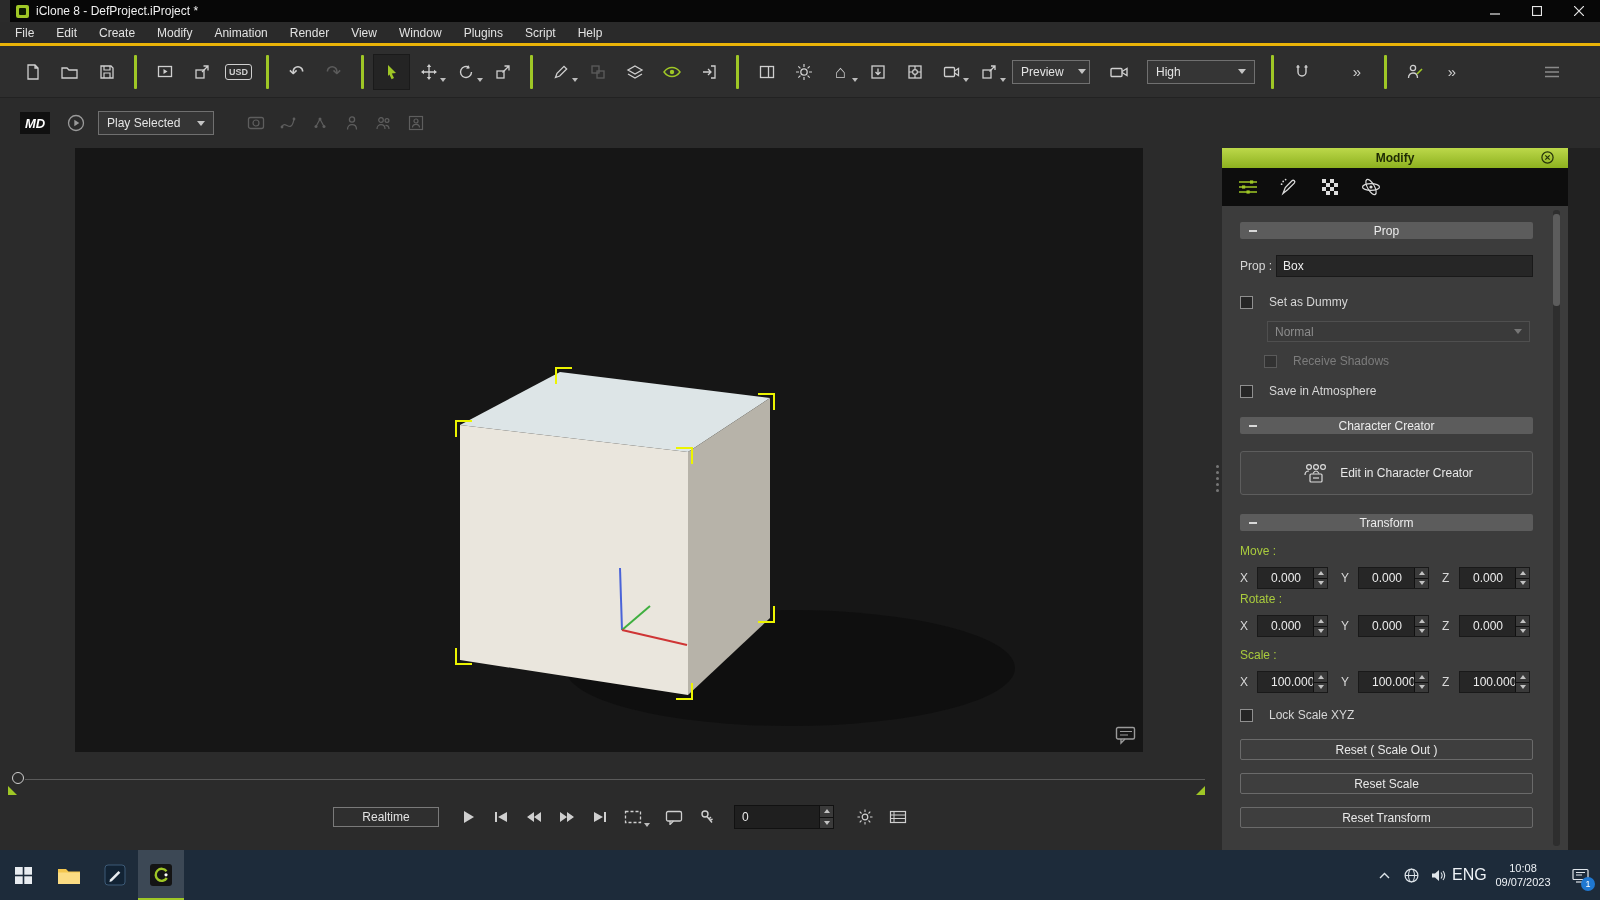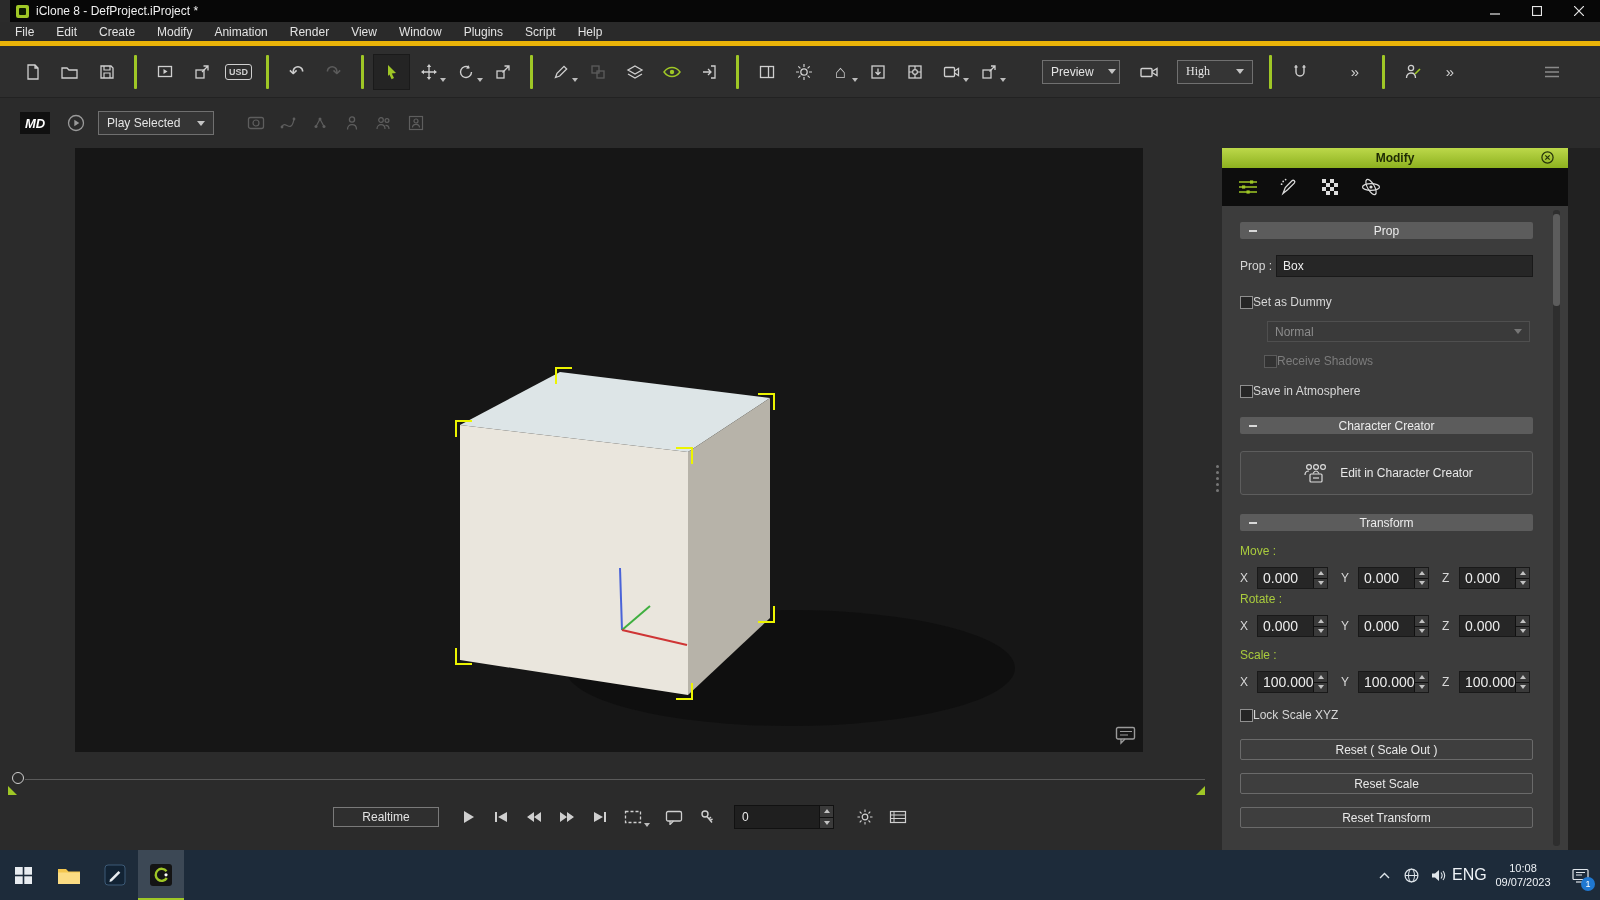--- a/index.html
+++ b/index.html
@@ -9,21 +9,21 @@
 
   
   .titlebar { position:absolute; top:0; left:0; right:0; height:22px; background:#070707; display:flex; align-items:center;margin-left:10px; }
   .app-logo { width:13px; height:13px; margin:0 7px 0 6px; background:#9fc726; border-radius:2px; position:relative; }
   .app-logo::after { content:""; position:absolute; left:3px; top:3px; width:7px; height:7px; background:#0d1a02; border-radius:1px; }
   .title-text { color:#f0f0f0; font-size:12px; }
   .win-controls { margin-left:auto; display:flex; height:22px; }
   .win-btn { width:42px; height:22px; display:flex; align-items:center; justify-content:center; color:#e6e6e6; }
 
   
-  .menubar { position:absolute; top:22px; left:0; right:0; height:24px; background:#2a2a2a; border-bottom:5px solid #eab308; display:flex; align-items:center; padding-left:4px; }
+  .menubar { position:absolute; top:22px; left:0; right:0; height:24px; background:#2a2a2a; border-bottom:3px solid #eab308; display:flex; align-items:center; padding-left:4px; }
   .menu-item { padding:4px 11px; color:#e2e2e2; }
 
   
   .toolbar { position:absolute; top:46px; left:0; right:0; height:52px; background:#2e2e2e; border-bottom:1px solid #222; display:flex; align-items:center; padding-left:14px; }
   .tbtn { width:37px; height:36px; display:flex; align-items:center; justify-content:center; position:relative; flex:0 0 auto; }
   .tbtn.active { background:#242424; border:1px solid #1a1a1a; }
   .glyph { font-size:18px; color:#cfcfcf; line-height:1; }
   .glyph.dis { color:#5c5c5c; }
   .caret { position:absolute; right:1px; bottom:8px; width:0; height:0; border-left:3.5px solid transparent; border-right:3.5px solid transparent; border-top:4px solid #bdbdbd; }
   .vsep { width:3px; height:34px; background:#9fc726; margin:0 9px; border-radius:1px; flex:0 0 auto; }
@@ -68,35 +68,35 @@
   .panel-close { position:absolute; right:14px; top:3px; }
   .panel-tabs { height:38px; background:#0d0d0d; display:flex; align-items:center; gap:15px; padding-left:13px; }
   .ptab { width:26px; height:26px; display:flex; align-items:center; justify-content:center; }
   .panel-body { position:absolute; top:58px; left:0; right:0; bottom:0; padding:16px 35px 0 18px; overflow:hidden; }
 
   .sect { height:17px; background:#5c5c5c; border-radius:2px; display:flex; align-items:center; justify-content:center; color:#ececec; position:relative; }
   .sect .dash { position:absolute; left:9px; top:8px; width:8px; height:1.5px; background:#d8d8d8; }
 
   .prop-row { display:flex; align-items:center; margin-top:16px; gap:4px; }
   .prop-row input { flex:1; height:22px; background:#262626; border:1px solid #191919; color:#ededed; padding-left:6px; font-family:inherit; font-size:12px; outline:none; }
-  .cb-row { display:flex; align-items:center; gap:0; }
+  .cb-row { display:flex; align-items:center; gap:16px; }
   .cb { width:13px; height:13px; background:#262626; border:1px solid #8f8f8f; flex:0 0 auto; }
   .cb.dis { border-color:#5a5a5a; background:#323232; }
   .dim { color:#7c7c7c; }
 
   .sel-dd { margin:12px 0 0 27px; width:263px; height:21px; background:#3a3a3a; border:1px solid #4f4f4f; color:#8c8c8c; display:flex; align-items:center; padding:0 7px; }
   .sel-dd .dd-caret { margin-left:auto; width:0; height:0; border-left:4px solid transparent; border-right:4px solid transparent; border-top:5px solid #767676; }
 
   .cc-btn { margin-top:17px; height:44px; width:100%; background:#424242; border:1px solid #5d5d5d; border-radius:3px; display:flex; align-items:center; justify-content:center; gap:10px; color:#e8e8e8; }
 
   .green-label { color:#a9cb3d; }
   .t-row { display:flex; align-items:center; margin-top:9px; gap:7px; }
   .t-row .axis { width:10px; color:#d8d8d8; }
   .vspin { display:flex; height:22px; border:1px solid #191919; background:#262626; align-items:stretch; }
-  .vspin input { width:55px; background:transparent; border:none; outline:none; color:#ededed; font-family:inherit; font-size:14px; padding-left:5px; }
+  .vspin input { width:55px; background:transparent; border:none; outline:none; color:#ededed; font-family:inherit; font-size:12px; padding-left:13px; }
   .pbtn { height:21px; width:100%; background:#3e3e3e; border:1px solid #6a6a6a; border-radius:2px; display:flex; align-items:center; justify-content:center; color:#e8e8e8; }
 
   .panel-scroll { position:absolute; right:8px; top:62px; bottom:4px; width:7px; background:#2e2e2e; border-radius:3px; }
   .panel-thumb { position:absolute; top:4px; left:0; width:7px; height:92px; background:#5c5c5c; border-radius:3px; }
 
   
   .taskbar { position:absolute; top:850px; left:0; right:0; height:50px; background:#1d2b3a; display:flex; align-items:center; }
   .tb-btn { width:46px; height:50px; display:flex; align-items:center; justify-content:center; flex:0 0 auto; }
   .tb-btn.active-app { background:rgba(255,255,255,0.14); box-shadow:inset 0 -2px 0 #9fc726; }
   .tray { margin-left:auto; display:flex; align-items:center; height:50px; }
@@ -279,31 +279,31 @@
       </svg>
       <span class="caret"></span>
     </div>
   <div class="tbtn">
       <svg width="18" height="18">
         <rect x="3" y="7" width="8" height="8" fill="none" stroke="#cfcfcf" stroke-width="1.3"></rect>
         <path d="M9.5 8.5L15 3M11 3h4v4" fill="none" stroke="#cfcfcf" stroke-width="1.3"></path>
       </svg>
       <span class="caret"></span>
     </div>
-  <div class="dd" style="margin-left:35px; width:78px;">
+  <div class="dd" style="margin-left:5px; width:78px;">
       <span>Preview</span>
       <span class="dd-caret"></span>
     </div>
   <div class="tbtn" style="margin-left:10px;">
       <svg width="20" height="18">
         <rect x="2" y="5.5" width="11" height="8" rx="1" fill="none" stroke="#cfcfcf" stroke-width="1.4"></rect>
         <path d="M13 8.5l5-3v7l-5-3" fill="none" stroke="#cfcfcf" stroke-width="1.4"></path>
       </svg>
     </div>
-  <div class="dd" style="margin-left:10px; width:76px;font-family:Liberation Serif, serif;">
+  <div class="dd" style="margin-left:10px; width:108px;">
       <span>High</span>
       <span class="dd-caret" style="margin-left:auto;"></span>
     </div>
   <div class="vsep" style="margin-left:16px;"></div>
   <div class="tbtn">
       <svg width="20" height="20">
         <path d="M6 3v7a4 4 0 0 0 8 0V3" fill="none" stroke="#cfcfcf" stroke-width="1.4"></path>
         <path d="M4.5 5h3M12.5 5h3" stroke="#cfcfcf" stroke-width="1.4"></path>
       </svg>
     </div>

